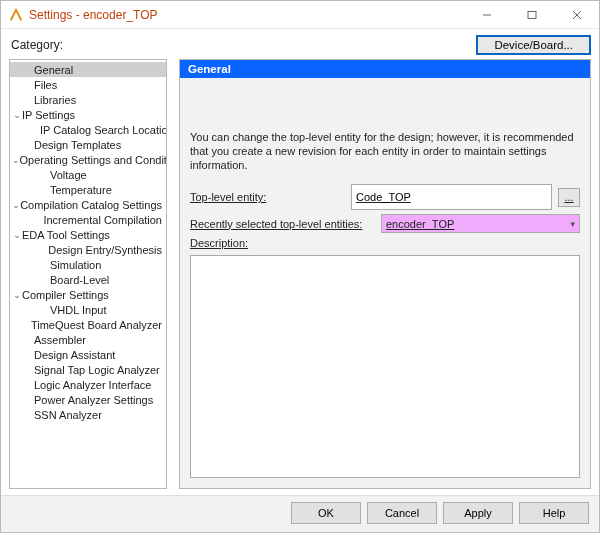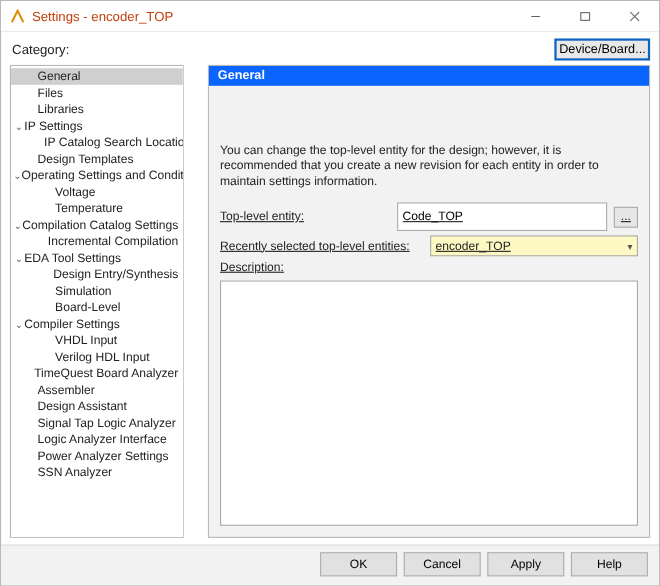--- a/index.html
+++ b/index.html
@@ -6,35 +6,35 @@
   html, body { margin:0; padding:0; width:600px; height:533px; font-family:"Segoe UI",Tahoma,sans-serif; font-size:11px; color:#222; background:#fff; overflow:hidden; }
   .window { width:600px; height:533px; display:flex; flex-direction:column; border:1px solid #b8b8b8; background:#fff; }
   .titlebar { height:28px; display:flex; align-items:center; background:#fff; border-bottom:1px solid #e9e9e9; }
   .titlebar .icon { width:14px; height:14px; margin:0 6px 0 8px; }
   .titlebar .title { flex:1; font-size:12px; color:#c2410c; }
   .winbtn { width:45px; height:28px; display:flex; align-items:center; justify-content:center; color:#666; }
   .winbtn svg { width:10px; height:10px; }
   .toprow { display:flex; align-items:center; padding:6px 8px 4px 10px; }
   .toprow .label { font-size:12px; }
   .toprow .spacer { flex:1; }
-  .device-btn { border:2px solid #0a64c2; background:#e8e8e8; padding:2px 2px; font-size:11.5px; }
-  .body { flex:1; display:flex; padding:0 8px 6px 8px; gap:22px; min-height:0; }
+  .device-btn { border:2px solid #0a64c2; background:#e8e8e8; padding:2px 16px; font-size:11.5px; }
+  .body { flex:1; display:flex; padding:0 8px 6px 8px; gap:12px; min-height:0; }
   .tree { width:158px; border:1px solid #b8b8b8; background:#fff; overflow:auto; padding:2px 0; }
   .ti { display:flex; align-items:center; min-height:15px; padding-right:4px; white-space:nowrap; cursor:default; font-size:11px; line-height:14px; }
   .ti.sel { background:#cfcfcf; }
   .tw0{padding-left:2px}.tw1{padding-left:14px}.tw2{padding-left:30px}
   .tw .caret{width:10px;text-align:center;color:#666;font-size:9px;display:inline-block}
   .main { flex:1; border:1px solid #b8b8b8; background:#f2f2f2; display:flex; flex-direction:column; min-width:0; }
   .section-hdr { background:#0a64ff; color:#fff; font-weight:600; padding:3px 8px; font-size:11.5px; }
   .helptext { padding:8px 10px 10px 10px; font-size:11px; line-height:14px;margin-top:44px; }
   .formrow { display:flex; align-items:center; padding:2px 10px; gap:6px; font-size:11px;text-decoration:underline; }
   .formrow .lbl { width:155px; }
   .txtinput { flex:1; height:19px; border:1px solid #aaa; background:#fff; padding:12px 4px; font:inherit; }
   .dotsbtn { width:22px; height:19px; border:1px solid #aaa; background:#e6e6e6; display:flex; align-items:center; justify-content:center; }
-  .sel-input { flex:1; height:19px; border:1px solid #aaa; background:#fef9c3; padding:0 18px 0 4px; position:relative; display:flex; align-items:center; }
+  .sel-input { flex:1; height:19px; border:1px solid #aaa; background:#f0abfc; padding:0 18px 0 4px; position:relative; display:flex; align-items:center; }
   .sel-input::after { content:"▾"; position:absolute; right:4px; color:#555; font-size:9px; }
   .desc-area { margin:4px 10px 10px 10px; flex:1; border:1px solid #aaa; background:#fff; }
   .btnbar { display:flex; justify-content:flex-end; gap:6px; padding:6px 10px 8px 10px; background:#f2f2f2; border-top:1px solid #ddd; }
   .dlgbtn { min-width:70px; height:22px; border:1px solid #adadad; background:#e1e1e1; font:inherit; }
 </style>
 </head>
 <body>
 
 <div class="window">
 
@@ -132,24 +132,20 @@
           <span>Board-Level</span>
         </div>
         <div class="ti tw tw0">
           <span class="caret">⌄</span>
           <span>Compiler Settings</span>
         </div>
         <div class="ti tw tw2">
           <span class="caret"></span>
           <span>VHDL Input</span>
         </div>
-        <div class="ti tw tw2">
-          <span class="caret"></span>
-          <span>Verilog HDL Input</span>
-        </div>
         <div class="ti tw tw1">
           <span class="caret"></span>
           <span>TimeQuest Board Analyzer</span>
         </div>
         <div class="ti tw tw1">
           <span class="caret"></span>
           <span>Assembler</span>
         </div>
         <div class="ti tw tw1">
           <span class="caret"></span>

